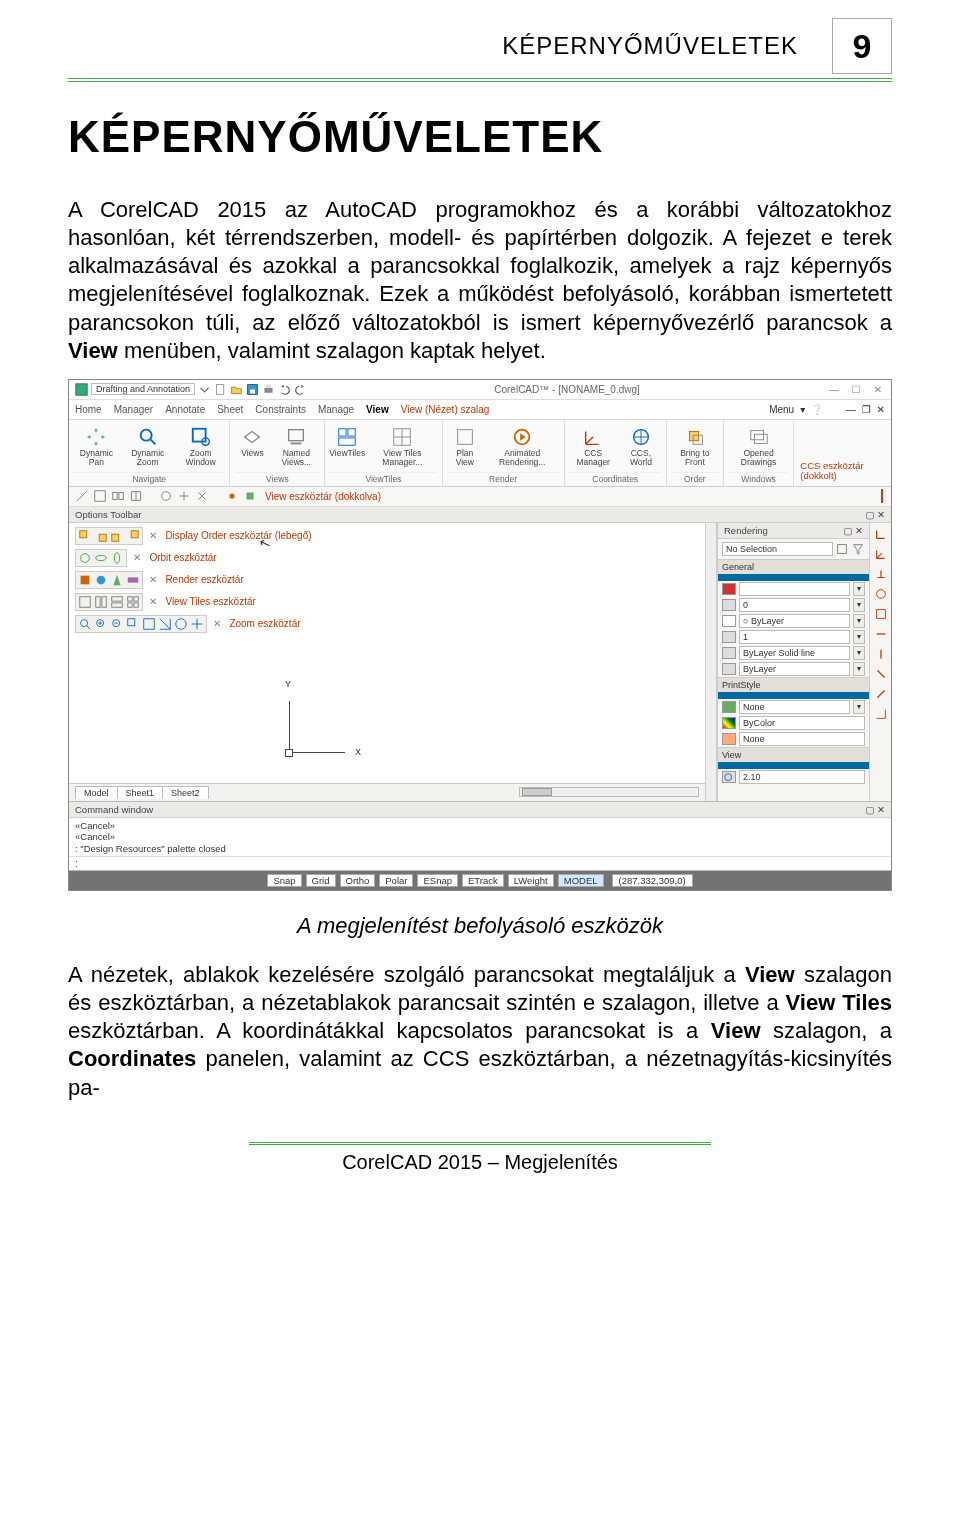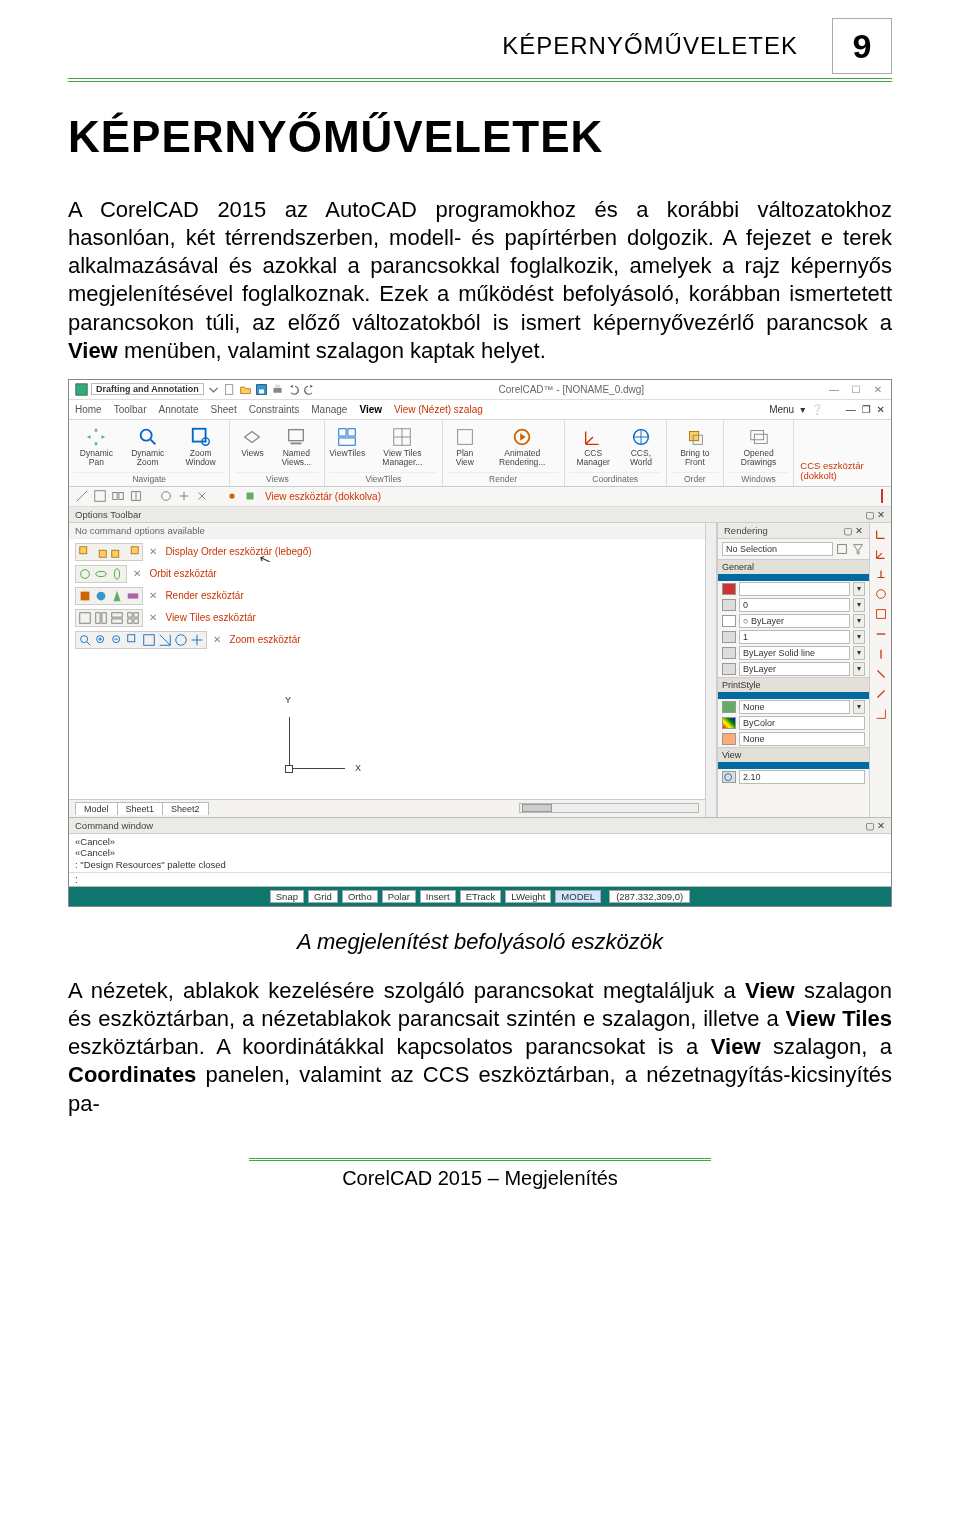--- a/index.html
+++ b/index.html
@@ -61,21 +61,21 @@
     display: flex;
     align-items: center;
     height: 20px;
     background: #fff;
     border-bottom: 1px solid #ddd;
     padding: 0 6px;
     gap: 8px;
   }
   .ss-titlebar .win-title { flex: 1; text-align: center; font-size: 10px; color: #666; }
   .ss-titlebar .win-btn { width: 14px; text-align: center; color: #888; }
-  .qat { display: flex; gap: 3px; align-items: center; font-weight: bold; }
+  .qat { display: flex; gap: 3px; align-items: center; }
   .qat .workspace {
     border: 1px solid #bbb; background: #fff; padding: 0px 4px; font-size: 9px;
   }
   .qat .ic { width: 13px; height: 13px; display: inline-block; }
   
   .ss-menubar {
     display: flex;
     align-items: center;
     height: 20px;
     padding: 0 6px;
@@ -185,21 +185,21 @@
   .ss-cmd {
     border-top:1px solid #bbb; background:#fff;
   }
   .cmd-lines { padding:2px 6px; font-size:9.5px; color:#333;}
   .cmd-lines div { line-height:1.2;}
   .cmd-input-row { display:flex; align-items:center; border-top:1px solid #ddd; padding:1px 6px;}
   .cmd-input-row .caret { font-size:10px; margin-right:4px;}
   
   .ss-status {
     display:flex; align-items:center; justify-content:center; gap:4px;
-    height:20px; border-top:1px solid #bbb; background:#0f766e;
+    height:20px; border-top:1px solid #bbb; background:#737373;
     font-size:9.5px;
   }
   .sbtn { border:1px solid #aaa; background:#fff; padding:0px 5px; }
   .sbtn.active { background:#d0e7ff; }
   .coords { border:1px solid #aaa; background:#fff; padding:0 6px; margin-left:4px;}
   
   .img-caption {
     text-align: center;
     font-style: italic;
     font-size: 22px;
@@ -282,21 +282,21 @@
         </span>
     </div>
     <div class="win-title">CorelCAD™ - [NONAME_0.dwg]</div>
     <div class="win-btn">—</div>
     <div class="win-btn">☐</div>
     <div class="win-btn">✕</div>
   </div>
 
   <div class="ss-menubar">
     <span class="menu-item">Home</span>
-    <span class="menu-item">Toolbar</span>
+    <span class="menu-item">Manager</span>
     <span class="menu-item">Annotate</span>
     <span class="menu-item">Sheet</span>
     <span class="menu-item">Constraints</span>
     <span class="menu-item">Manage</span>
     <span class="menu-item active">View</span>
     <span class="ribbon-callout">View (Nézet) szalag</span>
     <span class="menu-right">
       <span>Menu</span>
       <span>▾</span>
       <span>❔</span>
@@ -516,21 +516,20 @@
     <span style="border-left:2px solid #c33; height:14px; margin-right:2px;"></span>
   </div>
 
   <div class="panel-title">
     <span>Options Toolbar</span>
     <span>▢ ✕</span>
   </div>
 
   <div class="ss-main">
     <div class="ss-left">
-      <div class="ss-opts-msg">No command options available</div>
       <div class="canvas-area">
         <span class="cursor-arrow">↖</span>
 
         <div class="float-tb">
           <span class="mini-row">
               <span class="mini-ic">
                 <svg viewBox="0 0 16 16">
                   <rect x="2" y="2" width="8" height="8" fill="#fc6" stroke="#a70"></rect>
                 </svg>
               </span>
@@ -843,21 +842,21 @@
     <div class="cmd-input-row">
       <span class="caret">:</span>
     </div>
   </div>
 
   <div class="ss-status">
     <span class="sbtn">Snap</span>
     <span class="sbtn">Grid</span>
     <span class="sbtn">Ortho</span>
     <span class="sbtn">Polar</span>
-    <span class="sbtn">Insert</span>
+    <span class="sbtn">ESnap</span>
     <span class="sbtn">ETrack</span>
     <span class="sbtn">LWeight</span>
     <span class="sbtn active">MODEL</span>
     <span class="coords">(287.332,309,0)</span>
   </div>
 </div>
 
 <div class="img-caption">A megjelenítést befolyásoló eszközök</div>
 
 <p class="body-text">

